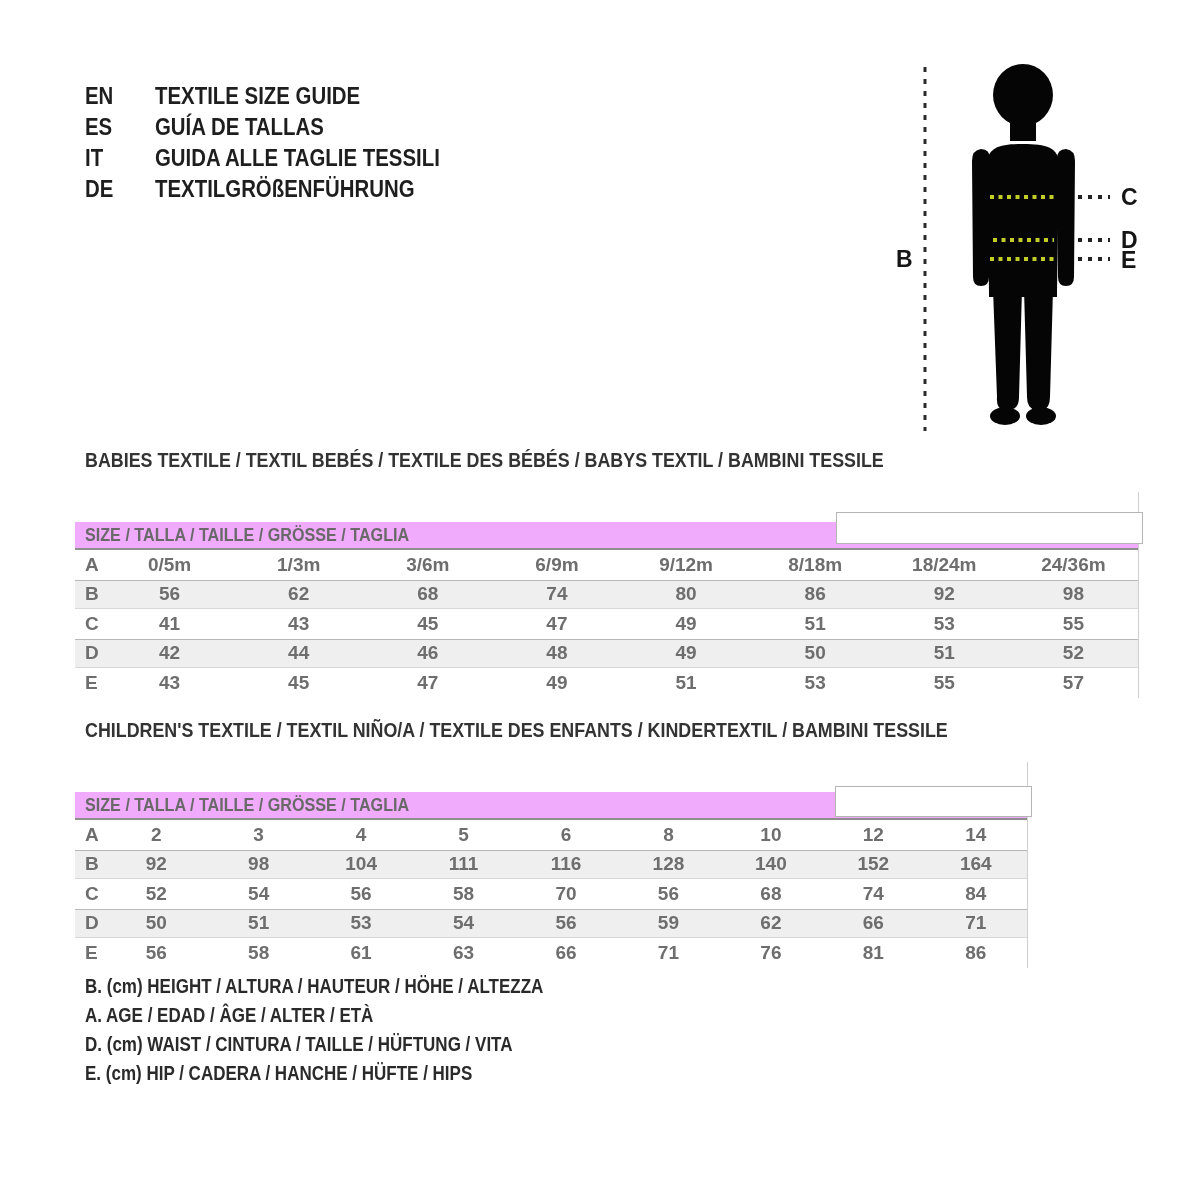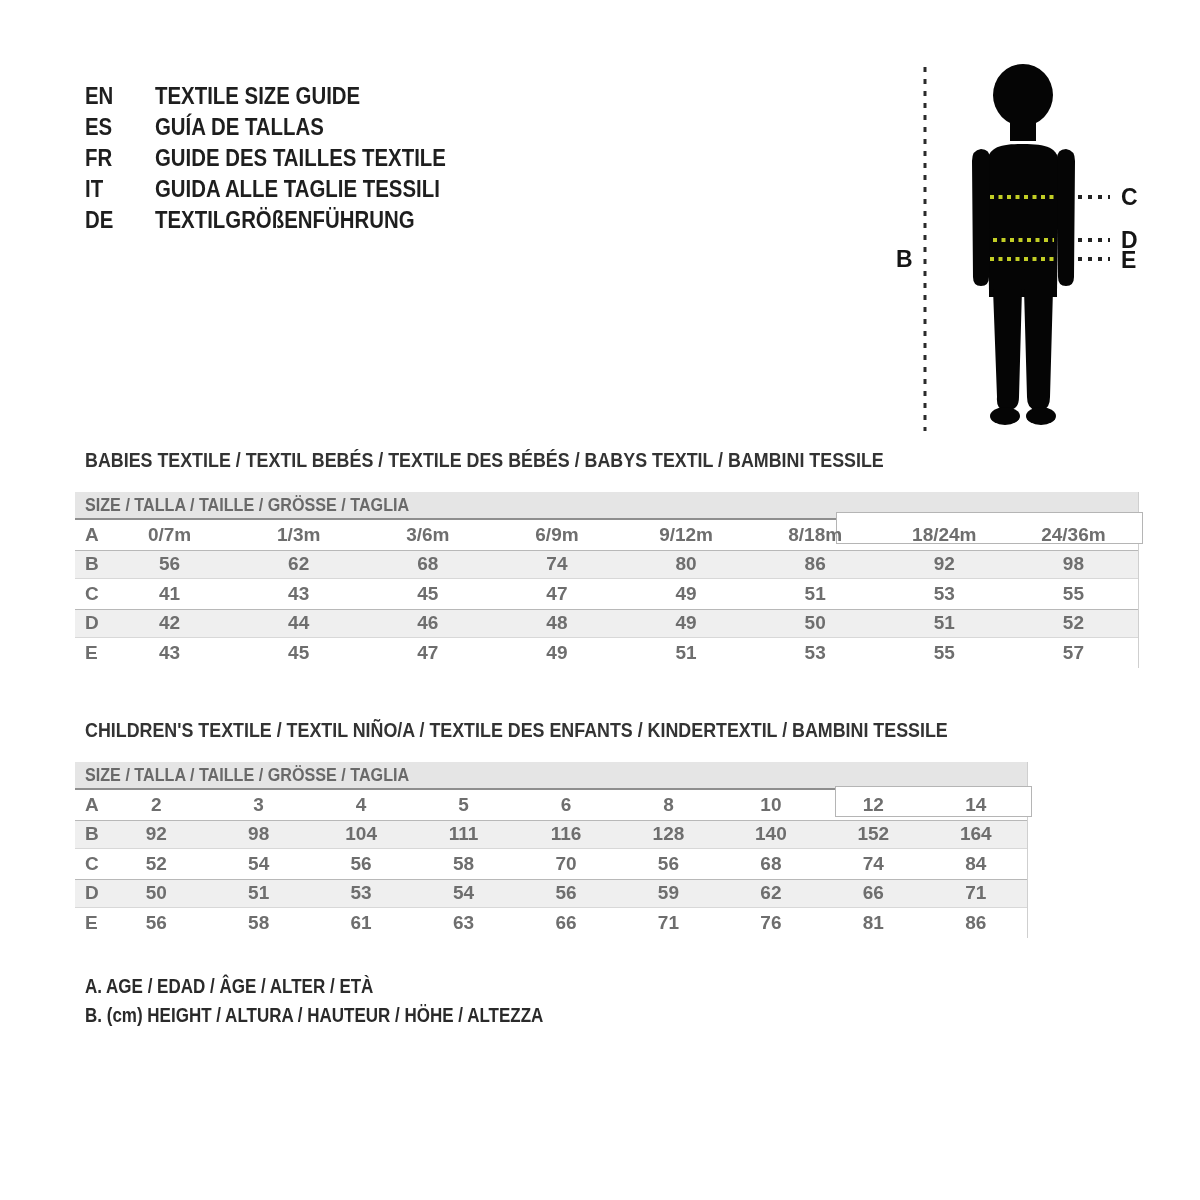--- a/index.html
+++ b/index.html
@@ -16,22 +16,22 @@
 
   
   #figure{position:absolute;left:860px;top:45px;width:320px;height:400px;}
   #figure text{font-family:"Liberation Sans",sans-serif;font-weight:bold;font-size:23px;fill:#151515;}
 
   
   .sec-title{position:absolute;color:#333;font-weight:bold;font-size:21px;}
 
   
   .size-table{position:absolute;font-weight:bold;color:#6e6e6e;border-right:1px solid #cfcfcf;}
-  .size-bar{height:26px;background:#e5e5e5;border-bottom:2px solid #8e8e8e;display:flex;align-items:center;
-    padding-left:10px;color:#696969;font-size:19px;}
+  .size-bar{height:26px;background:#f0abfc;border-bottom:2px solid #8e8e8e;display:flex;align-items:center;
+    padding-left:10px;color:#696969;font-size:19px;margin-top:30px;}
   .t-row{display:grid;height:29.5px;box-sizing:border-box;align-items:center;text-align:center;
     font-size:19px;position:relative;z-index:2;}
   .babies-grid{grid-template-columns:30px repeat(8,1fr);}
   .children-grid{grid-template-columns:30px repeat(9,1fr);}
   .t-row.striped{background:#efefef;border-top:1px solid #b8b8b8;border-bottom:1px solid #d8d8d8;}
   .t-row .lbl{text-align:left;padding-left:10px;}
   .hl-box{position:absolute;background:#ffffff;border:1px solid #b5b5b5;z-index:1;}
 
   
   #legend{position:absolute;left:85px;top:972px;color:#2a2a2a;font-weight:bold;font-size:20px;}
@@ -43,24 +43,20 @@
 <div id="canvas">
 
   <div id="lang-list">
     <div class="lang-row">
       <span class="lang-code"><span class="cond">EN</span></span>
       <span class="cond">TEXTILE SIZE GUIDE</span>
     </div>
     <div class="lang-row">
       <span class="lang-code"><span class="cond">ES</span></span>
       <span class="cond">GUÍA DE TALLAS</span>
-    </div>
-    <div class="lang-row">
-      <span class="lang-code"><span class="cond">FR</span></span>
-      <span class="cond">GUIDE DES TAILLES TEXTILE</span>
     </div>
     <div class="lang-row">
       <span class="lang-code"><span class="cond">IT</span></span>
       <span class="cond">GUIDA ALLE TAGLIE TESSILI</span>
     </div>
     <div class="lang-row">
       <span class="lang-code"><span class="cond">DE</span></span>
       <span class="cond">TEXTILGRÖßENFÜHRUNG</span>
     </div>
   </div>
@@ -101,21 +97,21 @@
   </div>
 
   <div class="size-table" style="left:75px;top:492px;width:1063px;">
     <div class="size-bar">
       <span class="cond">SIZE / TALLA / TAILLE / GRÖSSE / TAGLIA</span>
     </div>
     <div class="hl-box" style="left:761px;top:20px;width:305px;height:30px;"></div>
     <div>
         <div class="t-row babies-grid">
           <div class="lbl">A</div>
-          <div>0/7m</div>
+          <div>0/5m</div>
           <div>1/3m</div>
           <div>3/6m</div>
           <div>6/9m</div>
           <div>9/12m</div>
           <div>8/18m</div>
           <div>18/24m</div>
           <div>24/36m</div>
         </div>
         <div class="t-row babies-grid striped">
           <div class="lbl">B</div>
@@ -232,20 +228,26 @@
           <div>71</div>
           <div>76</div>
           <div>81</div>
           <div>86</div>
         </div>
       </div>
   </div>
 
   <div id="legend">
     <div class="legend-line">
+        <span class="cond">B. (cm) HEIGHT / ALTURA / HAUTEUR / HÖHE / ALTEZZA</span>
+      </div>
+    <div class="legend-line">
         <span class="cond">A. AGE / EDAD / ÂGE / ALTER / ETÀ</span>
       </div>
     <div class="legend-line">
-        <span class="cond">B. (cm) HEIGHT / ALTURA / HAUTEUR / HÖHE / ALTEZZA</span>
+        <span class="cond">D. (cm) WAIST / CINTURA / TAILLE / HÜFTUNG / VITA</span>
+      </div>
+    <div class="legend-line">
+        <span class="cond">E. (cm) HIP / CADERA / HANCHE / HÜFTE / HIPS</span>
       </div>
   </div>
 
 </div>
 
 </body></html>

